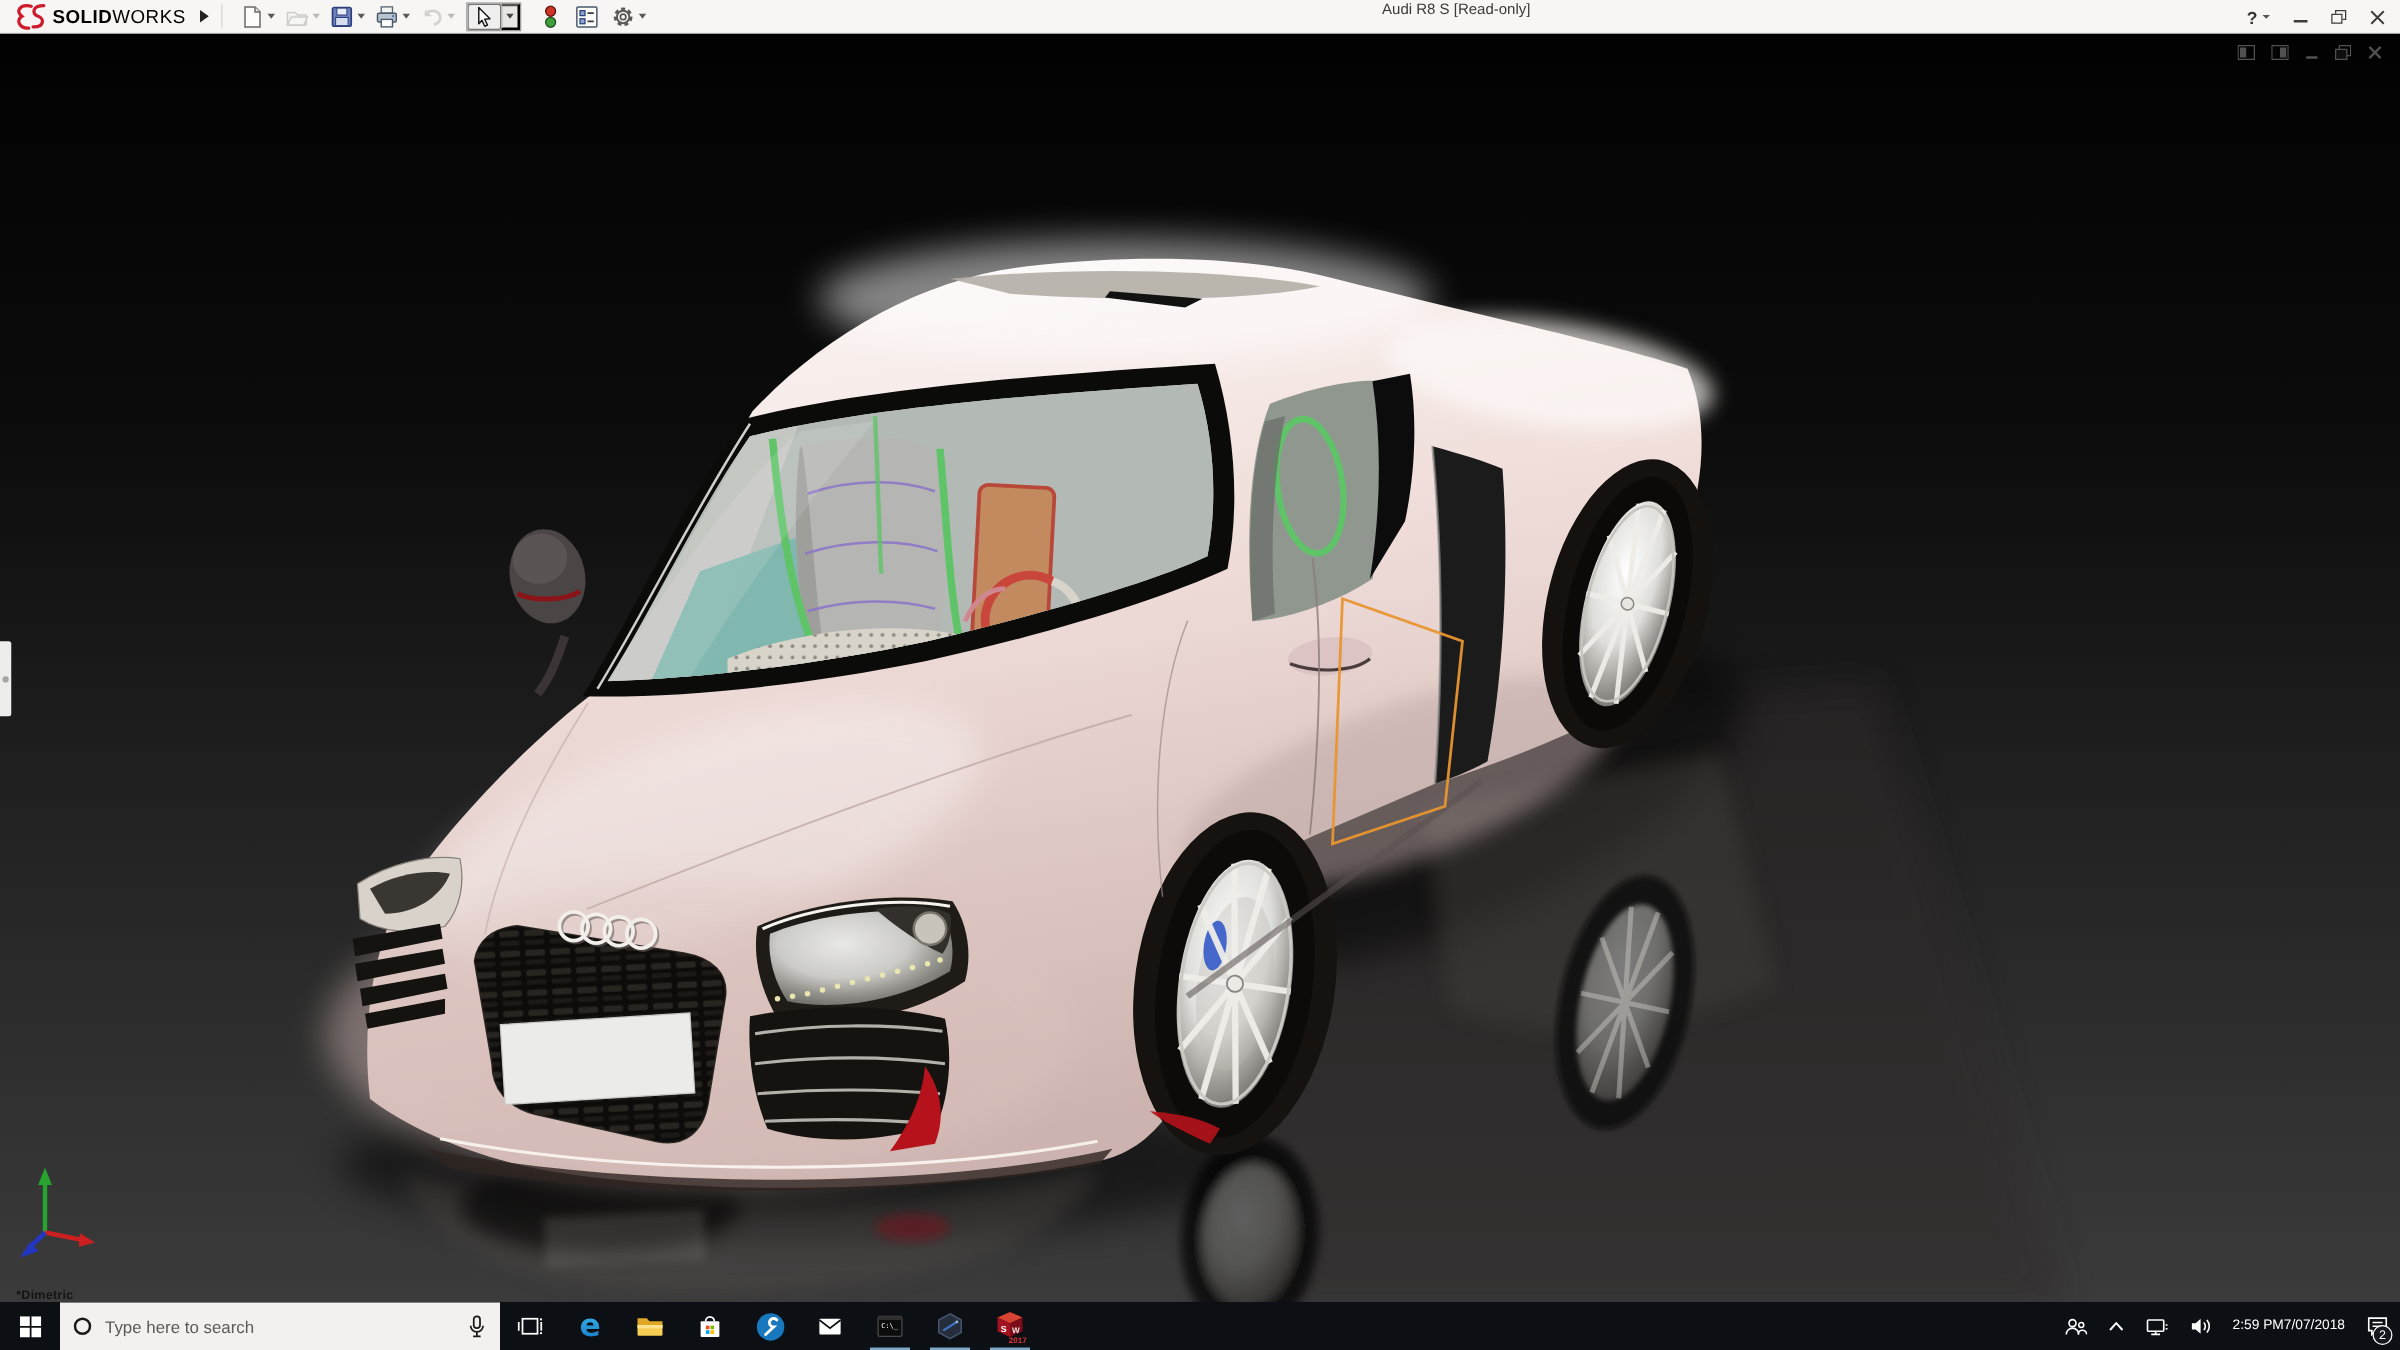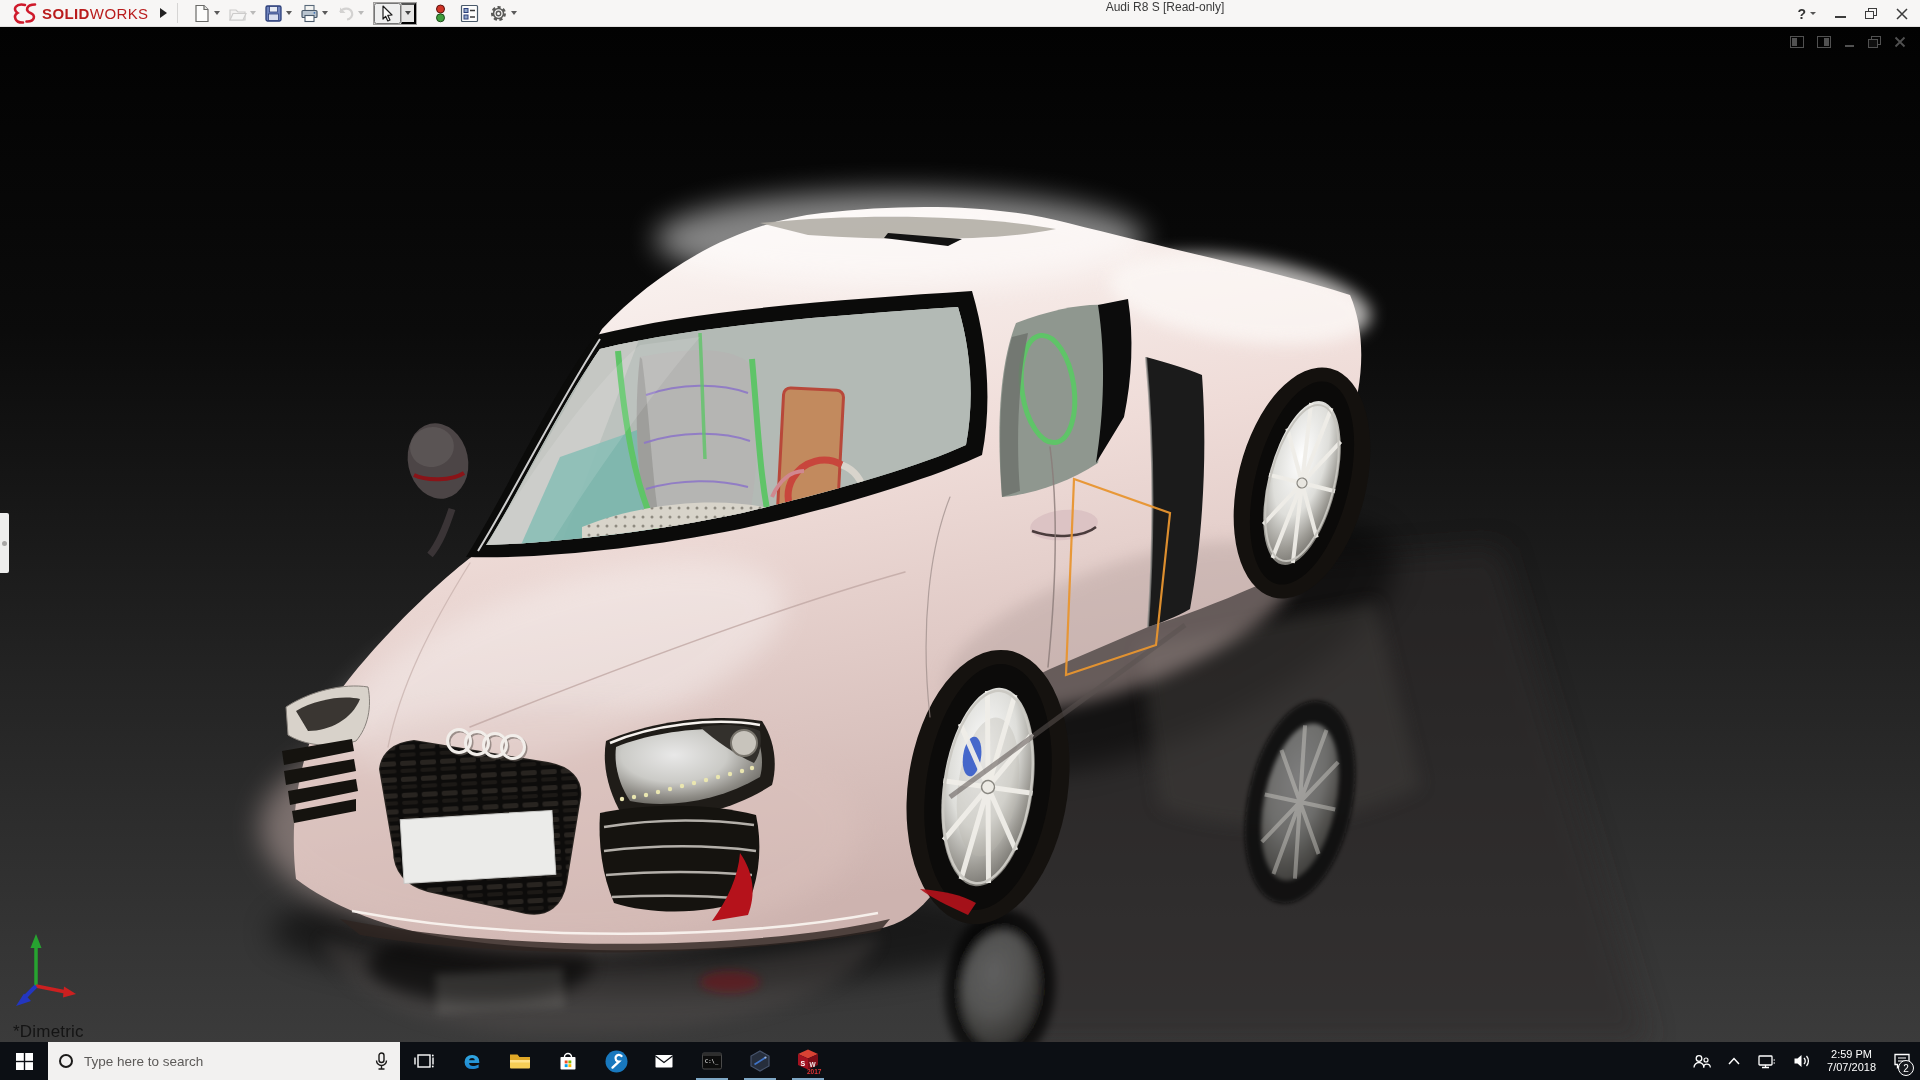--- a/index.html
+++ b/index.html
@@ -4,21 +4,21 @@
 <style>
   *{box-sizing:border-box;margin:0;padding:0}
   html,body{width:1920px;height:1080px;overflow:hidden;background:#000;
     font-family:"Liberation Sans",sans-serif;-webkit-font-smoothing:antialiased}
   .screen{position:relative;width:1920px;height:1080px}
 
   
   .titlebar{position:relative;height:27px;background:#f7f6f5;border-bottom:1px solid #e2e1e0;
     display:flex;align-items:center}
   .logo{display:flex;align-items:center;gap:5px;padding:0 6px 0 10px}
-  .brand{font-size:15px;color:#b91c1c;letter-spacing:.4px;white-space:nowrap}
+  .brand{font-size:15px;color:#000000;letter-spacing:.4px;white-space:nowrap}
   .brand .b{font-weight:700}.brand .l{font-weight:400}
   .flyout{width:18px;height:22px;display:flex;align-items:center;justify-content:center;background:none;border:none}
   .flyout i{width:0;height:0;border-top:5px solid transparent;border-bottom:5px solid transparent;border-left:7px solid #222}
   .tb-sep{width:1px;height:20px;background:#d6d5d4;margin:0 12px 0 4px}
   .toolbar{display:flex;align-items:center}
   .tbtn{display:flex;align-items:center;background:none;border:none;padding:2px 0 2px 2px}
   .tbtn svg{width:19px;height:19px;display:block}
   .caret{width:0;height:0;border-left:3.5px solid transparent;border-right:3.5px solid transparent;
     border-top:4px solid #5a5a5a;margin:0 6px 0 3px}
   .dis{opacity:.38;filter:grayscale(.7)}
@@ -38,34 +38,34 @@
 
   
   .viewport{position:relative;width:1920px;height:1015px;background:#101010;overflow:hidden}
   .scene{position:absolute;left:0;top:0}
   .doc-controls{position:absolute;top:9px;right:14px;display:flex;gap:13px;align-items:center}
   .doc-controls button{background:none;border:none;display:flex;opacity:.95}
   .panel-tab{position:absolute;left:0;top:486px;width:9px;height:60px;background:#ededec;
     border-radius:0 2px 2px 0;border:none;display:flex;align-items:center;justify-content:center}
   .panel-tab i{width:5px;height:5px;border-radius:50%;background:#a6a5a4}
   .triad{position:absolute;left:14px;bottom:28px}
-  .orientation{position:absolute;left:13px;bottom:0;font-size:17px;font-weight:400;color:#141414;letter-spacing:.2px}
+  .orientation{position:absolute;left:13px;bottom:0;font-size:10px;font-weight:700;color:#141414;letter-spacing:.2px}
 
   
   .taskbar{position:relative;height:38px;background:#0c0f14;display:flex;align-items:stretch;color:#fff}
   .start{width:48px;display:flex;align-items:center;justify-content:center;background:none;border:none}
   .searchbox{width:352px;background:#f2f1f0;display:flex;align-items:center;padding:12px 11px;gap:11px}
   .ring{width:14px;height:14px;border:2px solid #1b1a19;border-radius:50%;flex:none}
   .searchbox input{flex:1;border:none;background:transparent;outline:none;font-size:13.5px;color:#333;font-family:inherit}
   .searchbox input::placeholder{color:#5c5a58;opacity:1}
   .app{width:48px;display:flex;align-items:center;justify-content:center;position:relative;background:none;border:none}
   .app .ul{position:absolute;left:8px;right:8px;bottom:0;height:2.5px;background:#7fa8c6}
   .tray{margin-left:auto;display:flex;align-items:stretch}
   .tray button,.tray .clock{background:none;border:none;display:flex;align-items:center;justify-content:center;padding:0 8px;color:#fff}
-  .clock{flex-direction:column;font-size:11px;line-height:13.5px;text-align:center;padding:0 9px}
+  .clock{flex-direction:row;font-size:11px;line-height:13.5px;text-align:center;padding:0 9px}
   .action{position:relative;padding:0 13px 0 10px}
   .badge{position:absolute;right:6px;bottom:4px;min-width:16px;height:16px;border-radius:50%;
     background:#16181d;border:1px solid #fff;font-size:10px;display:flex;align-items:center;justify-content:center}
 </style>
 </head>
 <body>
 
 <div class="screen">
 
   <header class="titlebar">

